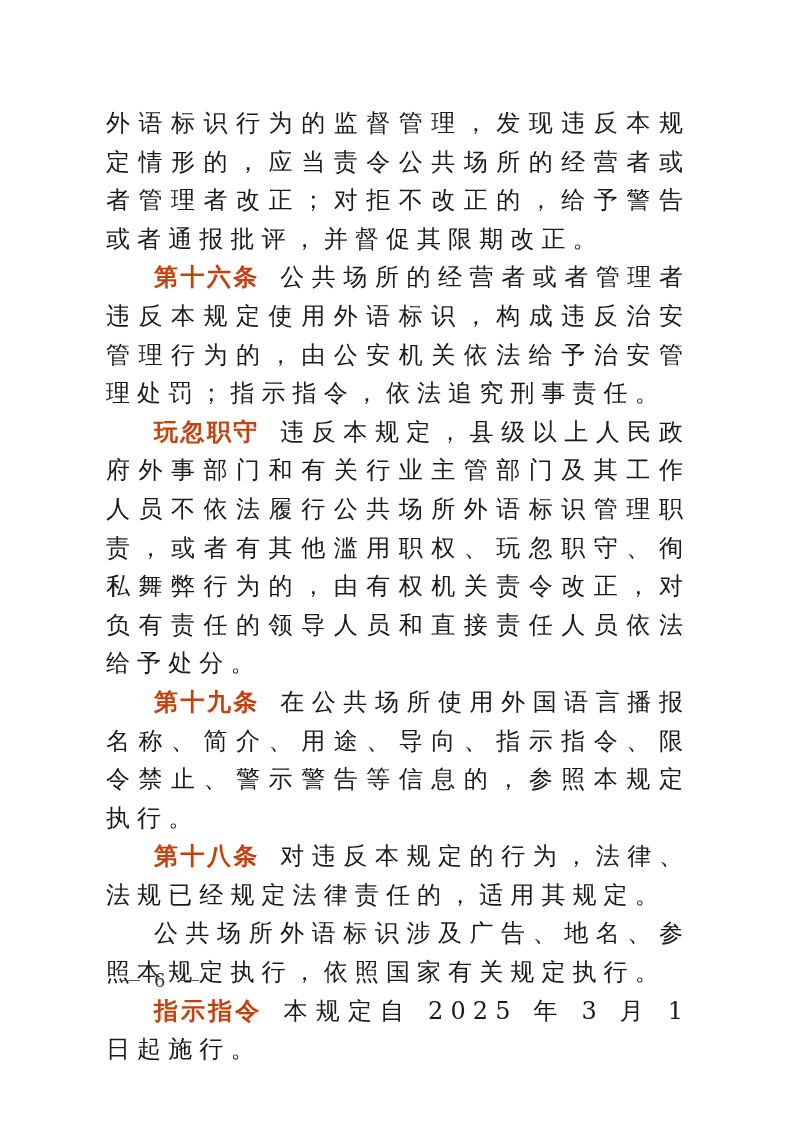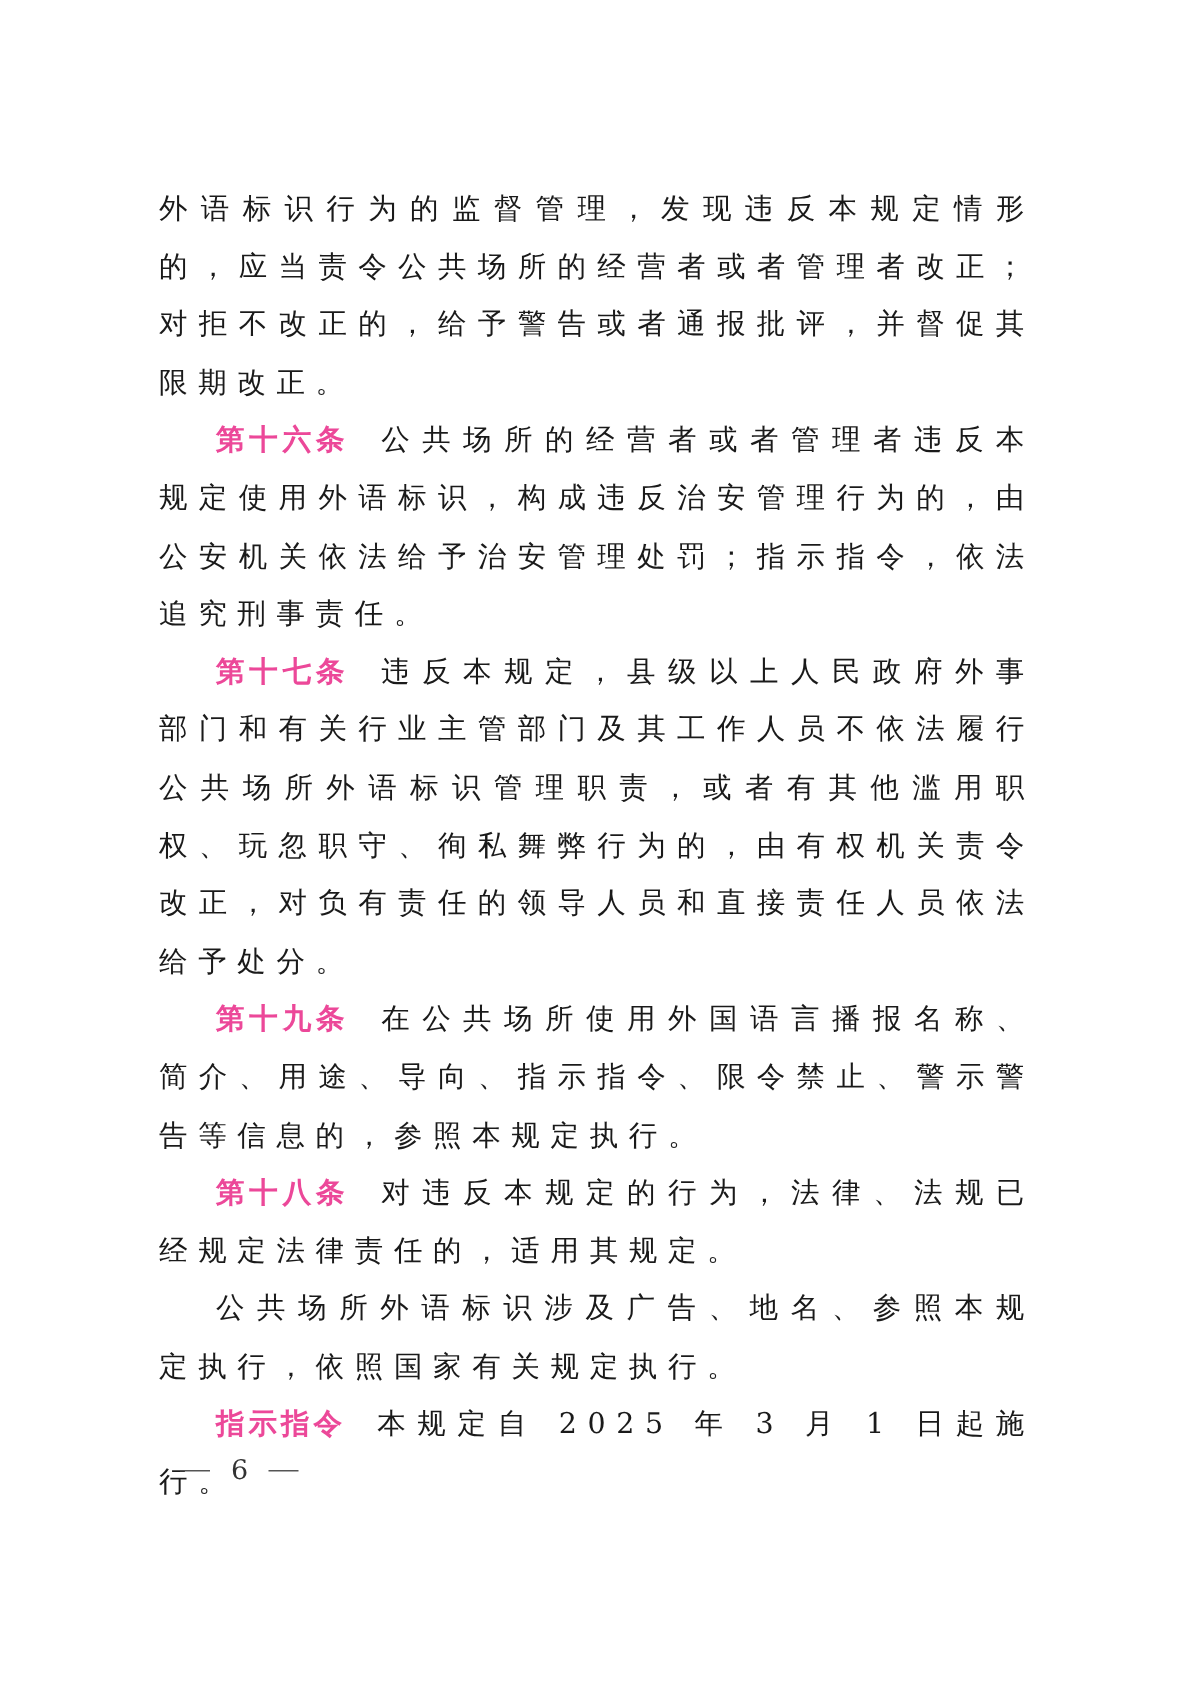--- a/index.html
+++ b/index.html
@@ -1,46 +1,46 @@
 <!DOCTYPE html>
 <html><head>
 <meta charset="utf-8">
 <style>
   html, body { margin: 0; padding: 0; background: #ffffff; }
   body { width: 793px; height: 1122px; position: relative; overflow: hidden; }
   .page { position: absolute; left: 0; top: 0; width: 793px; height: 1122px; background: #fff; }
   .content {
-    position: absolute; left: 106px; top: 120px; width: 584px;
+    position: absolute; left: 106px; top: 104px; width: 584px;
     font-family: "DejaVu Serif", "Liberation Serif", serif;
-    font-size: 19px; color: #1a1a1a;
+    font-size: 24px; color: #1a1a1a;
     line-height: 38.6px;
     letter-spacing: 7.1px;
     text-align: justify;
     text-align-last: left;
   }
   .para { margin: 0; text-indent: 2em; }
   .para.noindent { text-indent: 0; }
-  .art { font-family: "DejaVu Sans", "Liberation Sans", sans-serif; font-weight: bold; letter-spacing: 2px; color: #ec4899; }
+  .art { font-family: "DejaVu Sans", "Liberation Sans", sans-serif; font-weight: bold; letter-spacing: 2px; color: #c2410c; }
   .gap { display: inline-block; width: 20px; }
   .footer {
     position: absolute; left: 120px; top: 970px;
     font-family: "DejaVu Serif", "Liberation Serif", serif;
     font-size: 18px; color: #333;
     display: flex; align-items: center; gap: 14px;
   }
   .dash { display: inline-block; width: 20px; height: 1px; background: #555; }
 </style>
 </head>
 <body>
 
 <div class="page">
   <div class="content">
     <p class="para noindent"><span>外语标识行为的监督管理，发现违反本规定情形的，应当责令公共场所的经营者或者管理者改正；对拒不改正的，给予警告或者通报批评，并督促其限期改正。</span></p>
     <p class="para"><span class="art">第十六条</span><span class="gap"></span><span>公共场所的经营者或者管理者违反本规定使用外语标识，构成违反治安管理行为的，由公安机关依法给予治安管理处罚；指示指令，依法追究刑事责任。</span></p>
-    <p class="para"><span class="art">第十七条</span><span class="gap"></span><span>违反本规定，县级以上人民政府外事部门和有关行业主管部门及其工作人员不依法履行公共场所外语标识管理职责，或者有其他滥用职权、玩忽职守、徇私舞弊行为的，由有权机关责令改正，对负有责任的领导人员和直接责任人员依法给予处分。</span></p>
+    <p class="para"><span class="art">玩忽职守</span><span class="gap"></span><span>违反本规定，县级以上人民政府外事部门和有关行业主管部门及其工作人员不依法履行公共场所外语标识管理职责，或者有其他滥用职权、玩忽职守、徇私舞弊行为的，由有权机关责令改正，对负有责任的领导人员和直接责任人员依法给予处分。</span></p>
     <p class="para"><span class="art">第十九条</span><span class="gap"></span><span>在公共场所使用外国语言播报名称、简介、用途、导向、指示指令、限令禁止、警示警告等信息的，参照本规定执行。</span></p>
     <p class="para"><span class="art">第十八条</span><span class="gap"></span><span>对违反本规定的行为，法律、法规已经规定法律责任的，适用其规定。</span></p>
     <p class="para"><span>公共场所外语标识涉及广告、地名、参照本规定执行，依照国家有关规定执行。</span></p>
     <p class="para"><span class="art">指示指令</span><span class="gap"></span><span>本规定自 2025 年 3 月 1 日起施行。</span></p>
   </div>
 
   <div class="footer">
     <span class="dash"></span>
     <span>6</span>
     <span class="dash"></span>

